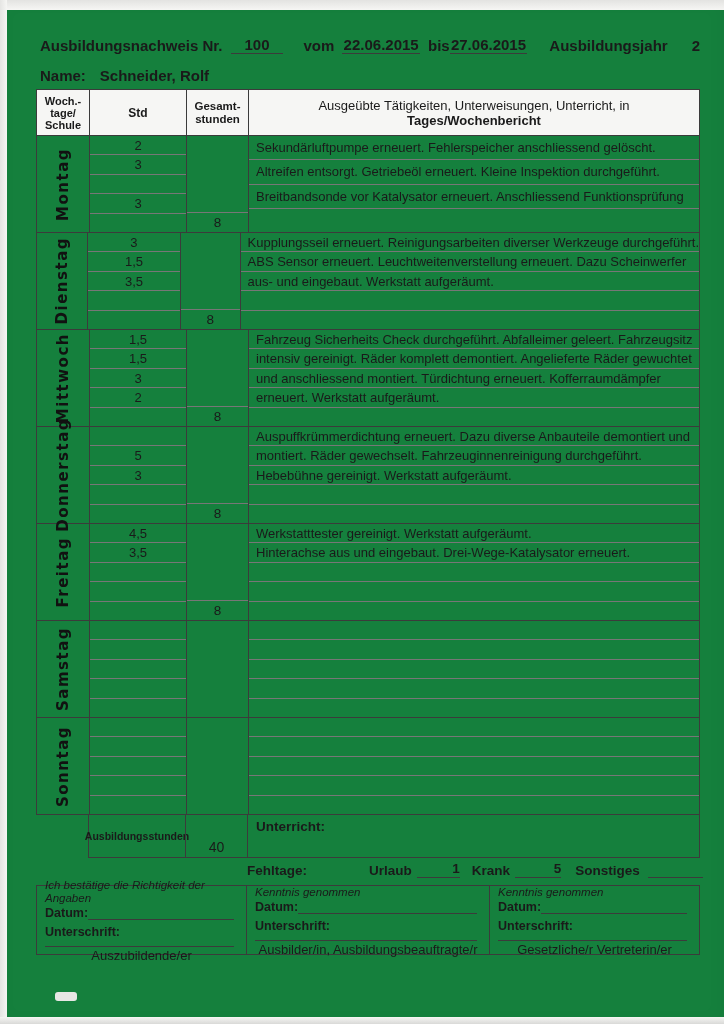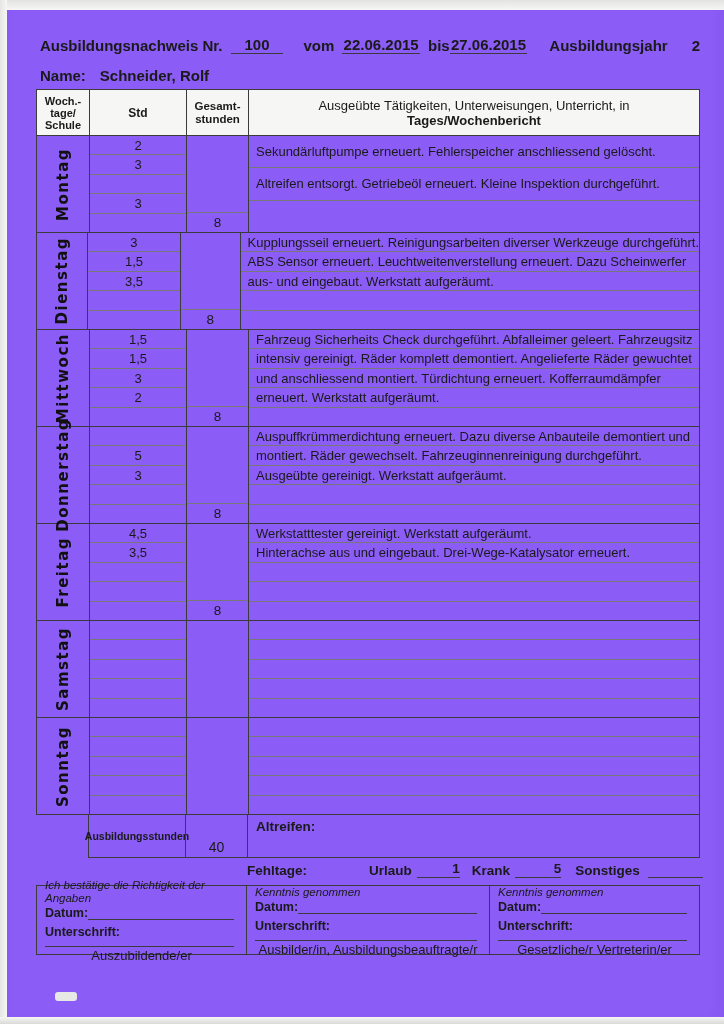--- a/index.html
+++ b/index.html
@@ -1,20 +1,20 @@
 <!DOCTYPE html>
 <html><head>
 <meta charset="utf-8">
 <style>
   * { margin:0; padding:0; box-sizing:border-box; }
   html,body { background:#e6e6e4; }
   body { font-family:"Liberation Sans", sans-serif; color:#1a1a1a; }
   .page {
     position:relative; width:724px; height:1024px; margin:0 auto;
-    background:#8b5cf6;
+    background:#15803d;
     box-shadow: inset 0 0 18px rgba(0,0,0,0.05);
     overflow:hidden;
   }
   .page::before{ content:""; position:absolute; left:0; top:0; width:100%; height:10px;
     background:linear-gradient(#e3e3e1,#f6f6f4); }
   .page::after{ content:""; position:absolute; left:0; bottom:0; width:100%; height:7px;
     background:linear-gradient(#f6f6f4,#d9d9d7); }
   .edge-left{ position:absolute; left:0; top:0; width:7px; height:100%;
     background:linear-gradient(90deg,#e5e5e3,#f6f6f4); }
 
@@ -164,20 +164,21 @@
             <div class="hour-cell">3</div>
             <div class="hour-cell"></div>
           </div>
           <div class="dcol3">
             <div class="total-spacer"></div>
             <div class="total-cell has-total">8</div>
           </div>
           <div class="dcol4">
             <div class="line-cell">Sekundärluftpumpe erneuert. Fehlerspeicher anschliessend gelöscht.</div>
             <div class="line-cell">Altreifen entsorgt. Getriebeöl erneuert. Kleine Inspektion durchgeführt.</div>
+            <div class="line-cell">Breitbandsonde vor Katalysator erneuert. Anschliessend Funktionsprüfung</div>
             <div class="line-cell"></div>
           </div>
         </div>
         <div class="day-section">
           <div class="dcol1">
             <span class="day-label">Dienstag</span>
           </div>
           <div class="dcol2">
             <div class="hour-cell">3</div>
             <div class="hour-cell">1,5</div>
@@ -231,21 +232,21 @@
             <div class="hour-cell"></div>
             <div class="hour-cell"></div>
           </div>
           <div class="dcol3">
             <div class="total-spacer"></div>
             <div class="total-cell has-total">8</div>
           </div>
           <div class="dcol4">
             <div class="line-cell">Auspuffkrümmerdichtung erneuert. Dazu diverse Anbauteile demontiert und</div>
             <div class="line-cell">montiert. Räder gewechselt. Fahrzeuginnenreinigung durchgeführt.</div>
-            <div class="line-cell">Ausgeübte gereinigt. Werkstatt aufgeräumt.</div>
+            <div class="line-cell">Hebebühne gereinigt. Werkstatt aufgeräumt.</div>
             <div class="line-cell"></div>
             <div class="line-cell"></div>
           </div>
         </div>
         <div class="day-section">
           <div class="dcol1">
             <span class="day-label">Freitag</span>
           </div>
           <div class="dcol2">
             <div class="hour-cell">4,5</div>
@@ -311,21 +312,21 @@
             <div class="line-cell"></div>
             <div class="line-cell"></div>
           </div>
         </div>
       </div>
 
     <div class="bottom-row">
       <div class="brow-c1"></div>
       <div class="brow-c2">Ausbildungsstunden</div>
       <div class="brow-c3">40</div>
-      <div class="brow-c4">Altreifen:</div>
+      <div class="brow-c4">Unterricht:</div>
     </div>
   </div>
 
   <div class="fehltage">
     <span>Fehltage:</span>
     <span class="ft-urlaub-lbl">Urlaub</span>
     <span class="ft-fill ft-u">1</span>
     <span class="ft-krank-lbl">Krank</span>
     <span class="ft-fill ft-k">5</span>
     <span class="ft-sonst-lbl">Sonstiges</span>

